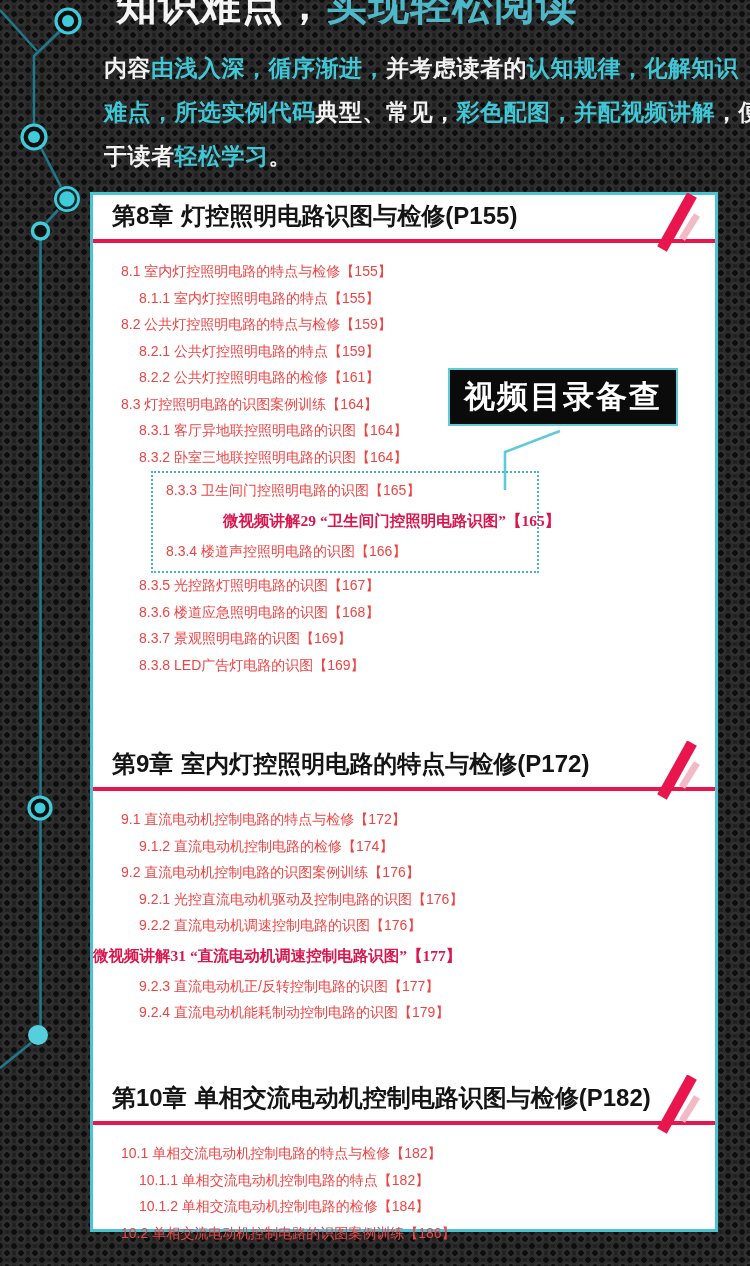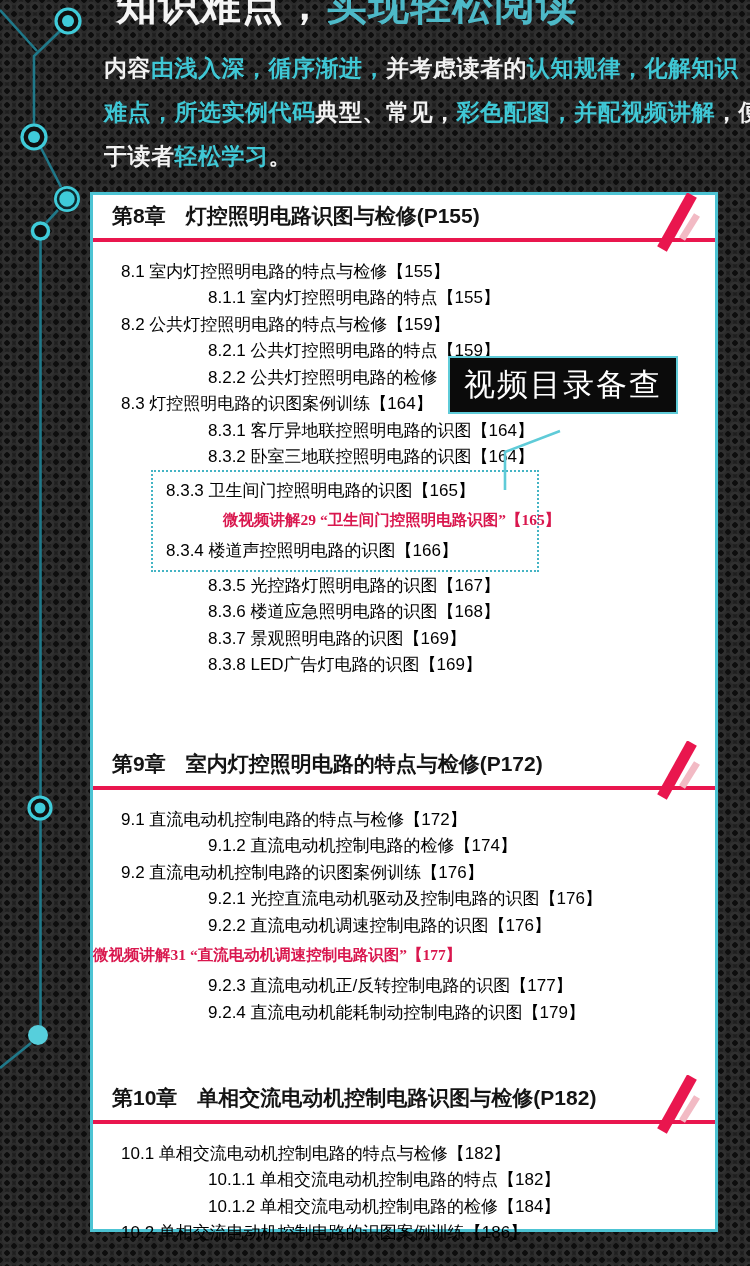--- a/index.html
+++ b/index.html
@@ -37,46 +37,46 @@
   .seg-w{color:#f2f2f2;}
   .seg-t{color:#3fc7d5;}
   
   .toc-card{
     position:absolute;left:90px;top:192px;z-index:1;
     width:628px;height:1040px;box-sizing:border-box;
     background:#ffffff;border:3px solid #4cc3d3;
   }
   .ch-sec{position:absolute;left:0;right:0;}
   .ch-header{position:relative;padding-left:19px;line-height:26px;white-space:nowrap;}
-  .ch-num,.ch-title{font-size:21px;font-weight:bold;color:#141414;}
-  .ch-title{margin-left:20px;}
+  .ch-num,.ch-title{font-size:24px;font-weight:bold;color:#141414;}
+  .ch-title{margin-left:8px;}
   .underline{height:4px;background:#e9164e;margin-top:7px;}
   .slash-svg{position:absolute;right:12px;top:-10px;z-index:2;}
   .rows{padding-top:16px;}
-  .row{display:flex;align-items:center;height:26.5px;font-size:17px;color:#000000;white-space:nowrap;}
+  .row{display:flex;align-items:center;height:26.5px;font-size:14px;color:#ef4444;white-space:nowrap;}
   .row.l1{padding-left:28px;}
-  .row.l2{padding-left:115px;}
+  .row.l2{padding-left:46px;}
   .row.l3{
     height:28px;margin:3px 0;
     font-family:"Liberation Serif","DejaVu Serif",serif;
     font-weight:bold;font-size:15.5px;color:#d9174e;
   }
   .dashed-box{
     width:388px;margin-left:58px;box-sizing:border-box;
     border:2px dotted #44b4c4;padding:5px 0 6px 0;
   }
   .dashed-box .row.l2{padding-left:13px;}
   .dashed-box .row.l3{padding-left:70px;}
   
   .video-badge{
-    position:absolute;left:448px;top:356px;z-index:3;
+    position:absolute;left:448px;top:368px;z-index:3;
     width:230px;height:58px;box-sizing:border-box;
     background:#0b0b0b;border:2px solid #5fcbd8;
     display:flex;align-items:center;justify-content:center;
-    color:#ffffff;font-size:31px;font-weight:normal;letter-spacing:2px;white-space:nowrap;
+    color:#ffffff;font-size:31px;font-weight:bold;letter-spacing:2px;white-space:nowrap;
   }
 </style>
 </head>
 <body>
 
 <div class="bg-pattern"></div>
 
 <svg class="decor-svg" width="750" height="1266" viewBox="0 0 750 1266">
 
   <g stroke="#20798a" stroke-width="2.6" fill="none">

